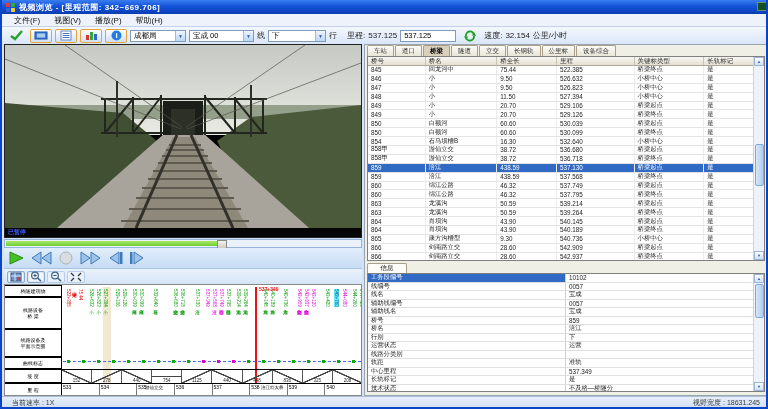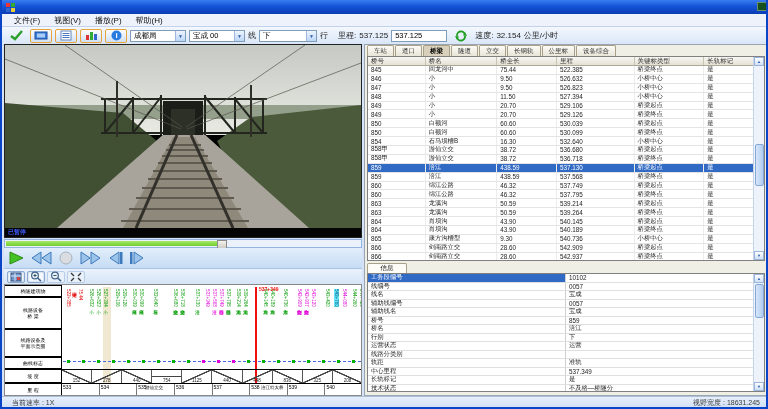--- a/index.html
+++ b/index.html
@@ -110,20 +110,21 @@
 
 <div id="app">
 
   <div id="titlebar">
     <span class="appicon">
       <i style="background:#e33"></i>
         <i style="background:#3a3"></i>
         <i style="background:#36c"></i>
         <i style="background:#ec3"></i>
     </span>
+    <span class="ttl">视频浏览 - [里程范围: 342~669.706]</span>
     <span class="tcorner"></span>
   </div>
 
   <div id="menubar">
       <span class="menuitem">文件(F)</span>
       <span class="menuitem">视图(V)</span>
       <span class="menuitem">播放(P)</span>
       <span class="menuitem">帮助(H)</span>
     </div>
 
@@ -157,21 +158,21 @@
     <span class="tbtn">
       <svg width="11" height="11">
           <circle cx="5.5" cy="5.5" r="5" fill="#2a7de0"></circle>
           <text x="5.5" y="8.4" font-size="8" fill="#fff" text-anchor="middle" font-weight="bold">i</text>
         </svg>
     </span>
     <span class="combo" style="width:56px">
       <span>成都局</span>
       <span class="arr">▼</span>
     </span>
-    <span class="combo" style="width:56px">
+    <span class="combo" style="width:65px">
       <span>宝成 00</span>
       <span class="arr">▼</span>
     </span>
     <span class="tlabel">线</span>
     <span class="combo" style="width:58px">
       <span>下</span>
       <span class="arr">▼</span>
     </span>
     <span class="tlabel">行</span>
     <span style="width:4px"></span>

